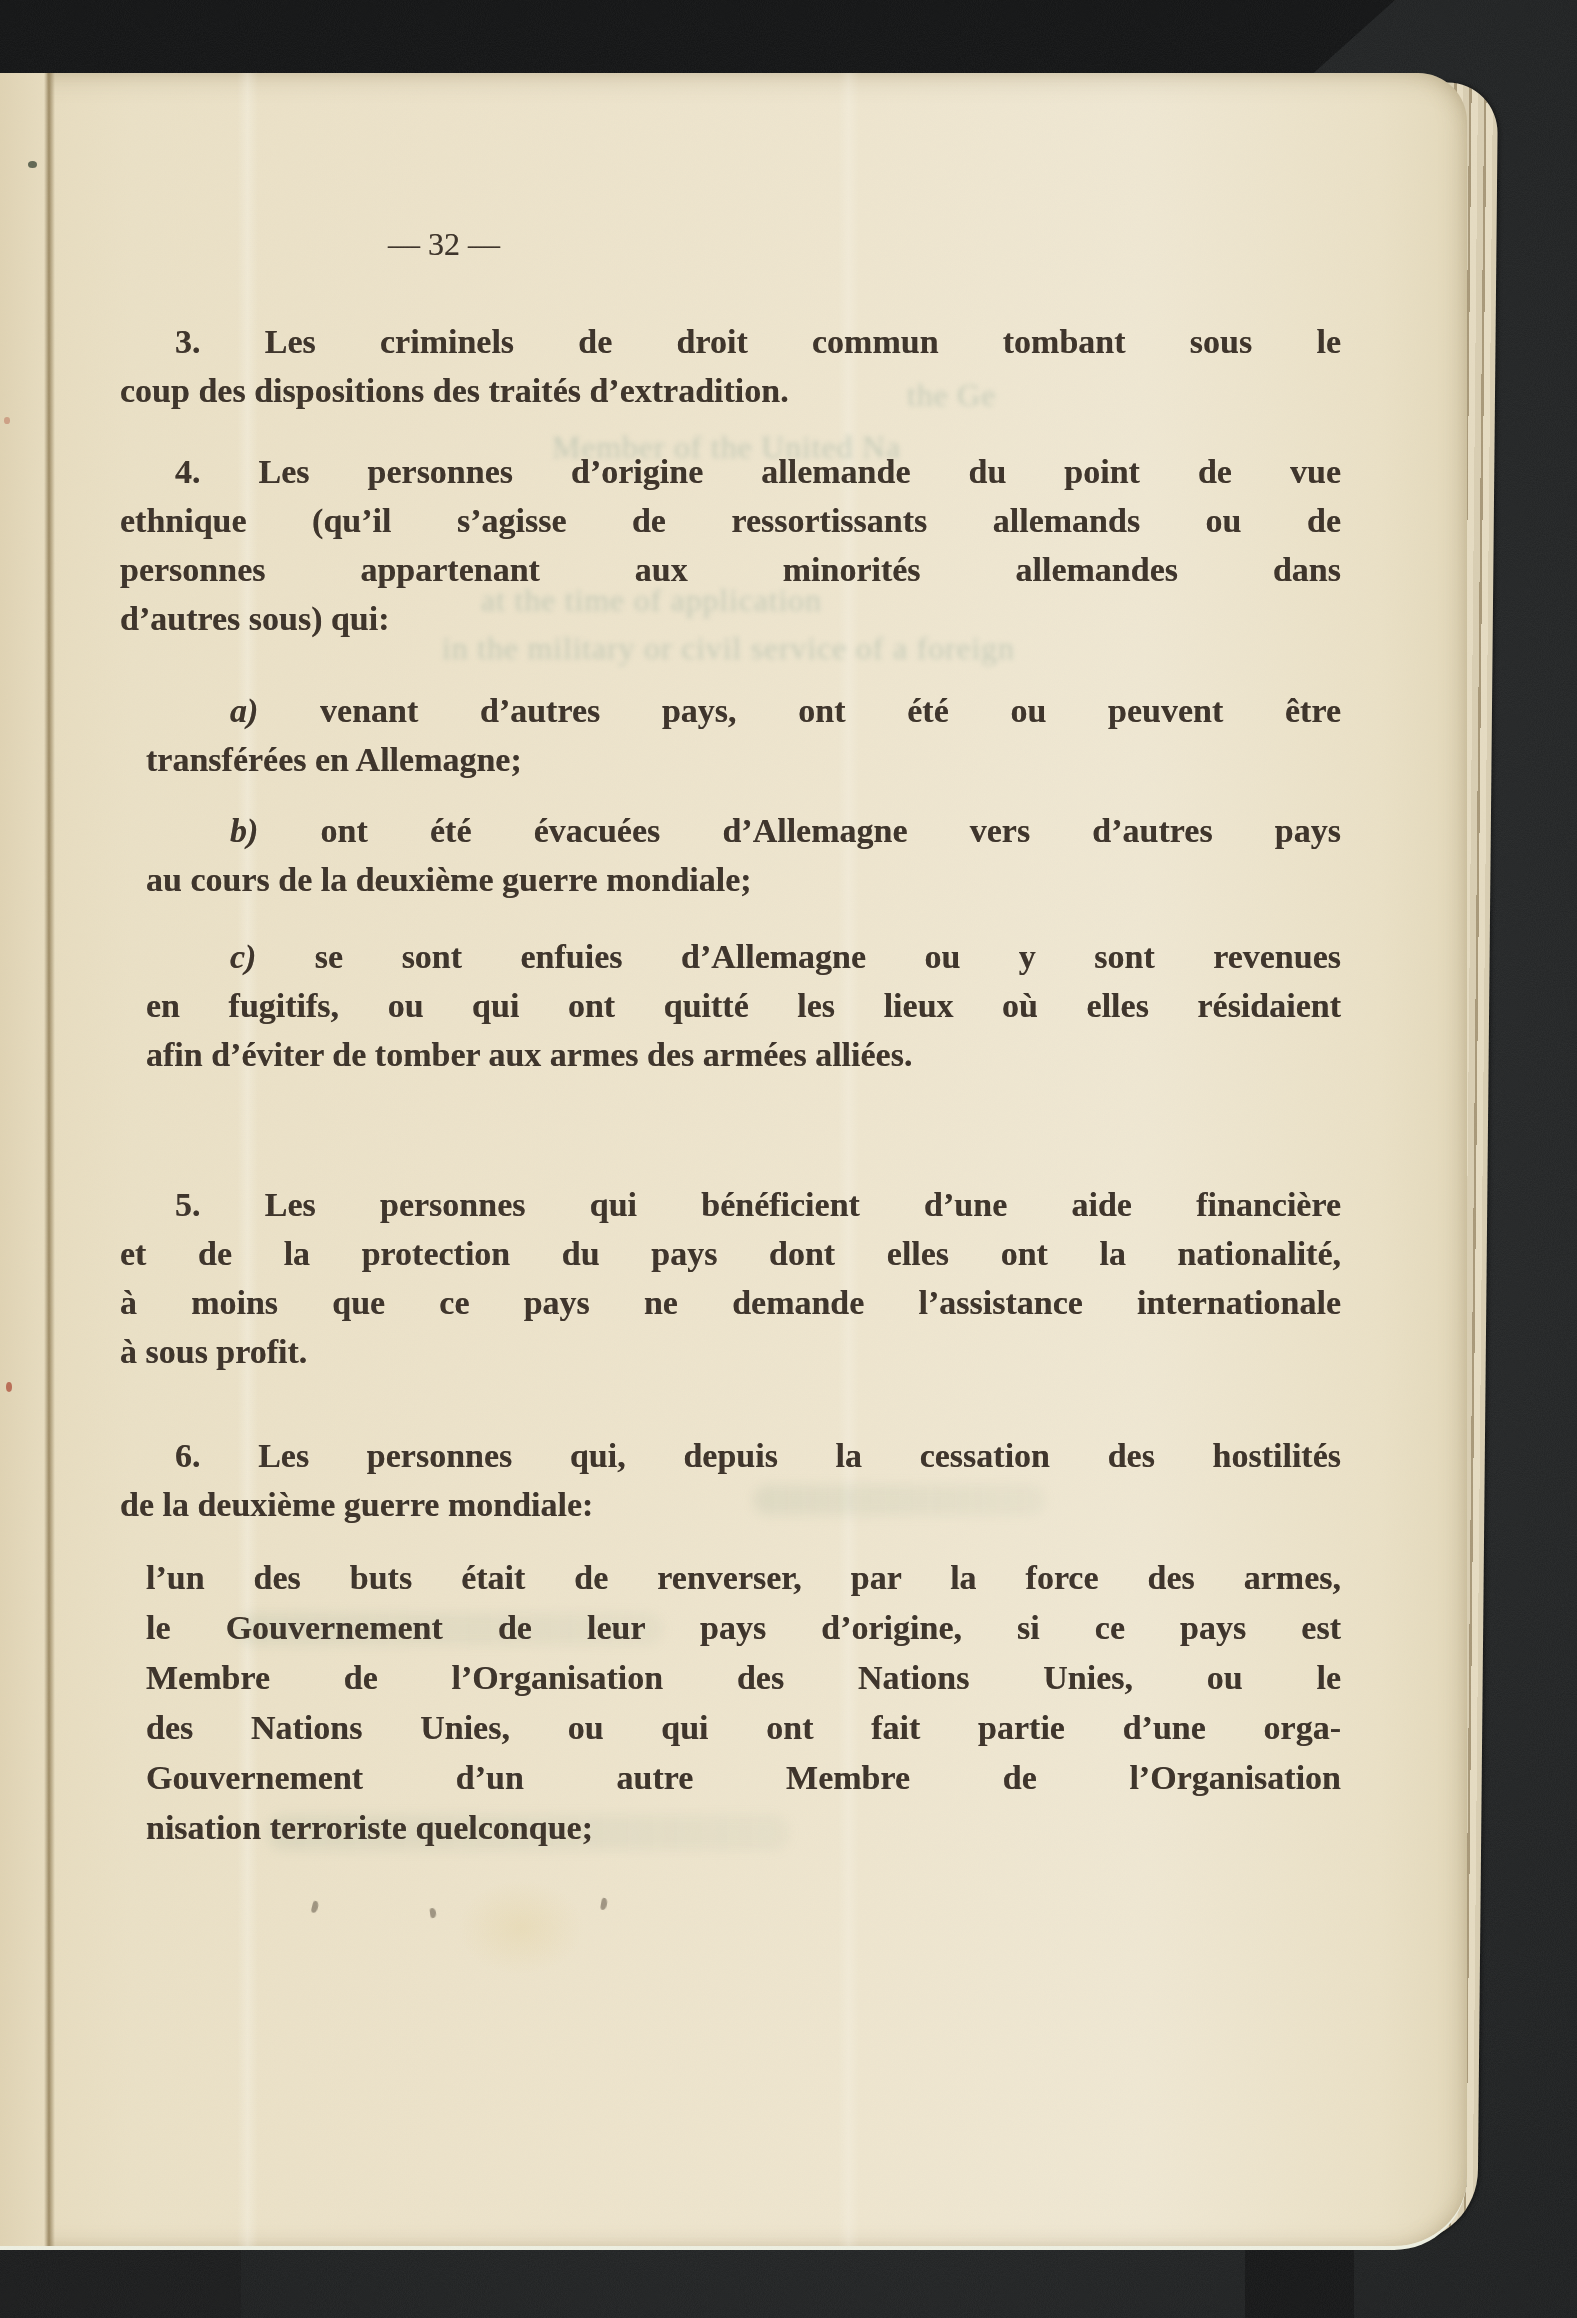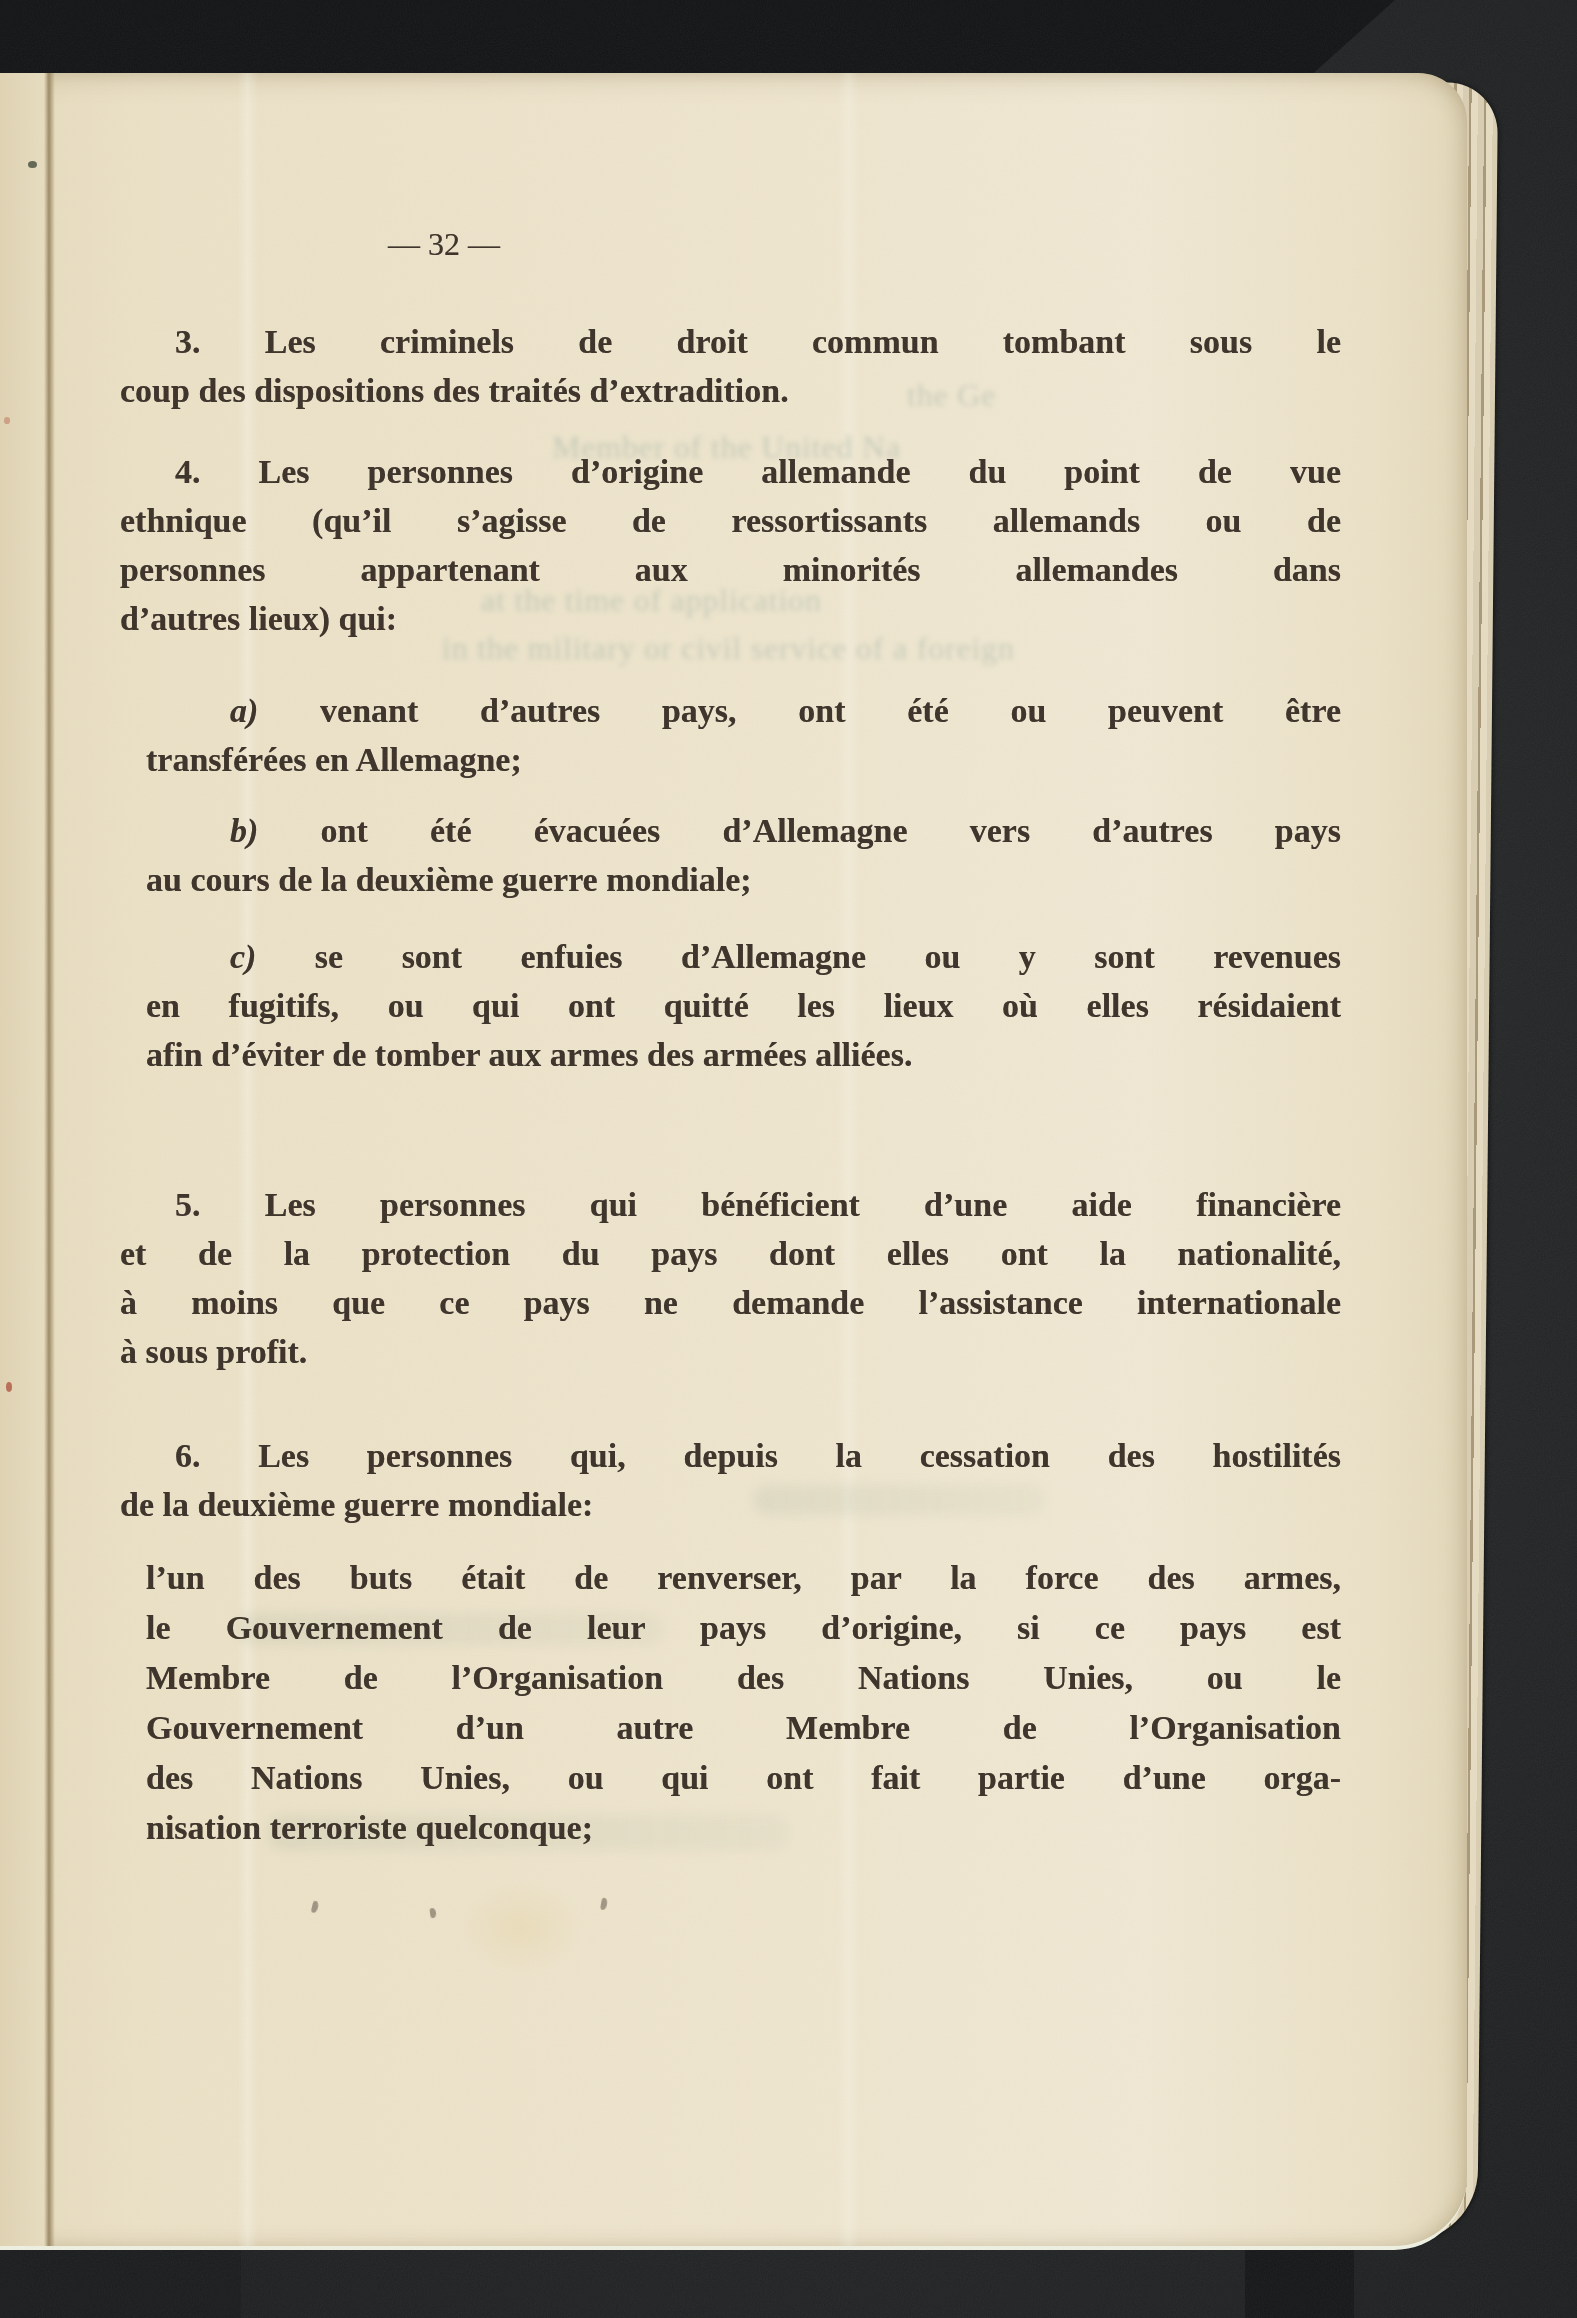--- a/index.html
+++ b/index.html
@@ -120,21 +120,21 @@
 
     <div class="para p3">
       <div class="line first-main">3. Les criminels de droit commun tombant sous le</div>
       <div class="line last">coup des dispositions des traités d’extradition.</div>
     </div>
 
     <div class="para p4">
       <div class="line first-main">4. Les personnes d’origine allemande du point de vue</div>
       <div class="line">ethnique (qu’il s’agisse de ressortissants allemands ou de</div>
       <div class="line">personnes appartenant aux minorités allemandes dans</div>
-      <div class="line last">d’autres lieux) qui:</div>
+      <div class="line last">d’autres sous) qui:</div>
     </div>
 
     <div class="para sub p4a">
       <div class="line first-sub"><span class="sub-marker">a)</span><span> venant d’autres pays, ont été ou peuvent être</span></div>
       <div class="line last">transférées en Allemagne;</div>
     </div>
 
     <div class="para sub p4b">
       <div class="line first-sub"><span class="sub-marker">b)</span><span> ont été évacuées d’Allemagne vers d’autres pays</span></div>
       <div class="line last">au cours de la deuxième guerre mondiale;</div>
@@ -155,22 +155,22 @@
 
     <div class="para p6">
       <div class="line first-main">6. Les personnes qui, depuis la cessation des hostilités</div>
       <div class="line last">de la deuxième guerre mondiale:</div>
     </div>
 
     <div class="para sub wide p6a">
       <div class="line">l’un des buts était de renverser, par la force des armes,</div>
       <div class="line">le Gouvernement de leur pays d’origine, si ce pays est</div>
       <div class="line">Membre de l’Organisation des Nations Unies, ou le</div>
+      <div class="line">des Nations Unies, ou qui ont fait partie d’une orga-</div>
       <div class="line">Gouvernement d’un autre Membre de l’Organisation</div>
-      <div class="line">des Nations Unies, ou qui ont fait partie d’une orga-</div>
       <div class="line last">nisation terroriste quelconque;</div>
     </div>
 
   </div>
 
   <div class="speck sp1"></div>
   <div class="speck sp2"></div>
   <div class="speck sp3"></div>
   <div class="red-speck r1"></div>
   <div class="red-speck r2"></div>

